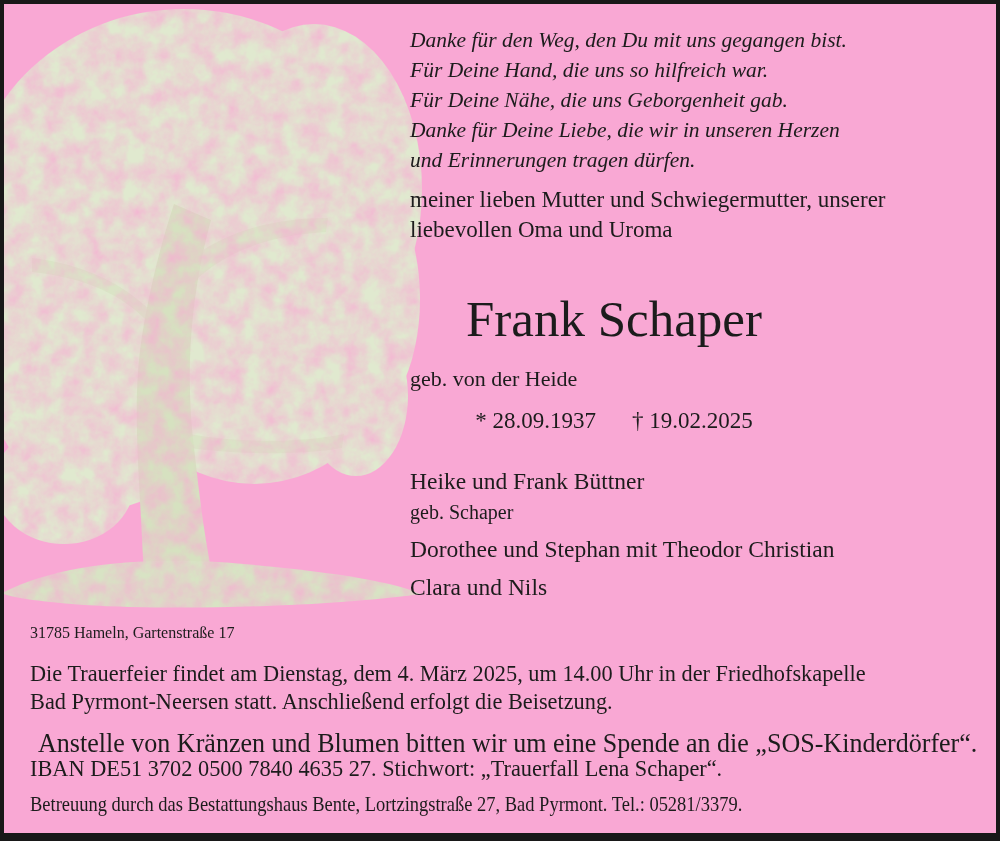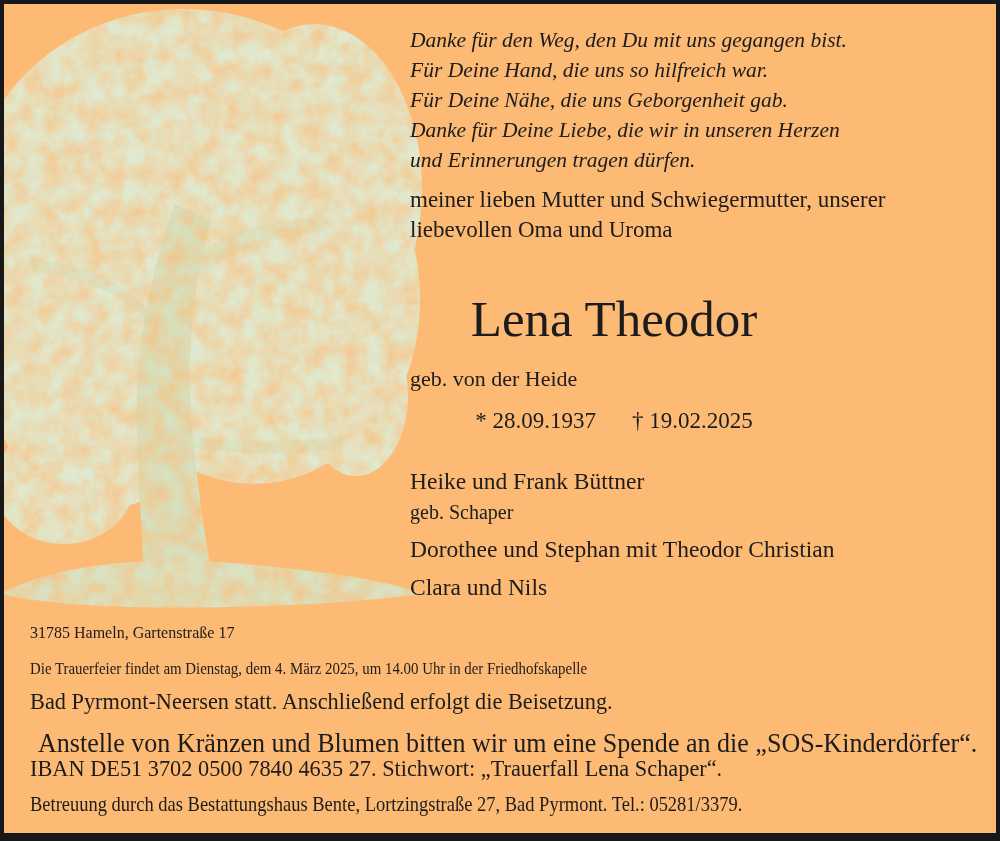--- a/index.html
+++ b/index.html
@@ -1,38 +1,38 @@
 <!DOCTYPE html>
 <html lang="de"><head>
 <meta charset="utf-8">
 <style>
   html,body{margin:0;padding:0;background:#ffffff;}
   .page{
-    position:relative;width:1000px;height:841px;background:#fdba74;
+    position:relative;width:1000px;height:841px;background:#f9a8d4;
     overflow:hidden;font-family:"Liberation Serif", serif;color:#1c1c1c;
   }
   .frame{
     position:absolute;left:0;top:0;right:0;bottom:0;
     border:4px solid #181818;border-bottom-width:8px;border-right-width:4px;
     pointer-events:none;z-index:6;
   }
   .tree{position:absolute;left:4px;top:4px;z-index:0;}
   .txt{position:absolute;z-index:2;}
   .poem{left:410px;top:25px;font-style:italic;font-size:21.5px;line-height:30px;}
   .intro{left:410px;top:185px;font-size:23px;line-height:30px;}
   .name{left:410px;top:289px;width:408px;text-align:center;font-size:51px;line-height:60px;}
   .maiden{left:410px;top:366px;width:408px;text-align:left;font-size:22px;}
   .dates{left:410px;top:408px;width:408px;text-align:center;font-size:23px;}
   .dates .death{margin-left:36px;}
   .m1{left:410px;top:468px;font-size:23.5px;}
   .m1b{left:410px;top:501px;font-size:20px;}
   .m2{left:410px;top:536px;font-size:23.5px;}
   .m3{left:410px;top:574px;font-size:23.5px;}
   .address{left:30px;top:624px;font-size:16px;}
-  .funeral1{left:30px;top:660px;font-size:16px;}
+  .funeral1{left:30px;top:660px;font-size:24px;}
   .funeral2{left:30px;top:688px;font-size:24px;}
   .don1{left:38px;top:727px;font-size:28px;}
   .don2{left:30px;top:755px;font-size:24px;}
   .care{left:30px;top:792px;font-size:21px;}
   .wide{white-space:nowrap;display:inline-block;transform:scaleX(0.93);transform-origin:0 0;}
   .widest{white-space:nowrap;display:inline-block;transform:scaleX(0.88);transform-origin:0 0;}
 </style>
 </head>
 <body>
 
@@ -78,21 +78,21 @@
     <div>Für Deine Nähe, die uns Geborgenheit gab.</div>
     <div>Danke für Deine Liebe, die wir in unseren Herzen</div>
     <div>und Erinnerungen tragen dürfen.</div>
   </div>
 
   <div class="txt intro">
     <div>meiner lieben Mutter und Schwiegermutter, unserer</div>
     <div>liebevollen Oma und Uroma</div>
   </div>
 
-  <div class="txt name">Lena Theodor</div>
+  <div class="txt name">Frank Schaper</div>
   <div class="txt maiden">geb. von der Heide</div>
   <div class="txt dates">
     <span class="birth">* 28.09.1937</span><span class="death">† 19.02.2025</span>
   </div>
 
   <div class="txt m1">Heike und Frank Büttner</div>
   <div class="txt m1b">geb. Schaper</div>
   <div class="txt m2">Dorothee und Stephan mit Theodor Christian</div>
   <div class="txt m3">Clara und Nils</div>
 

